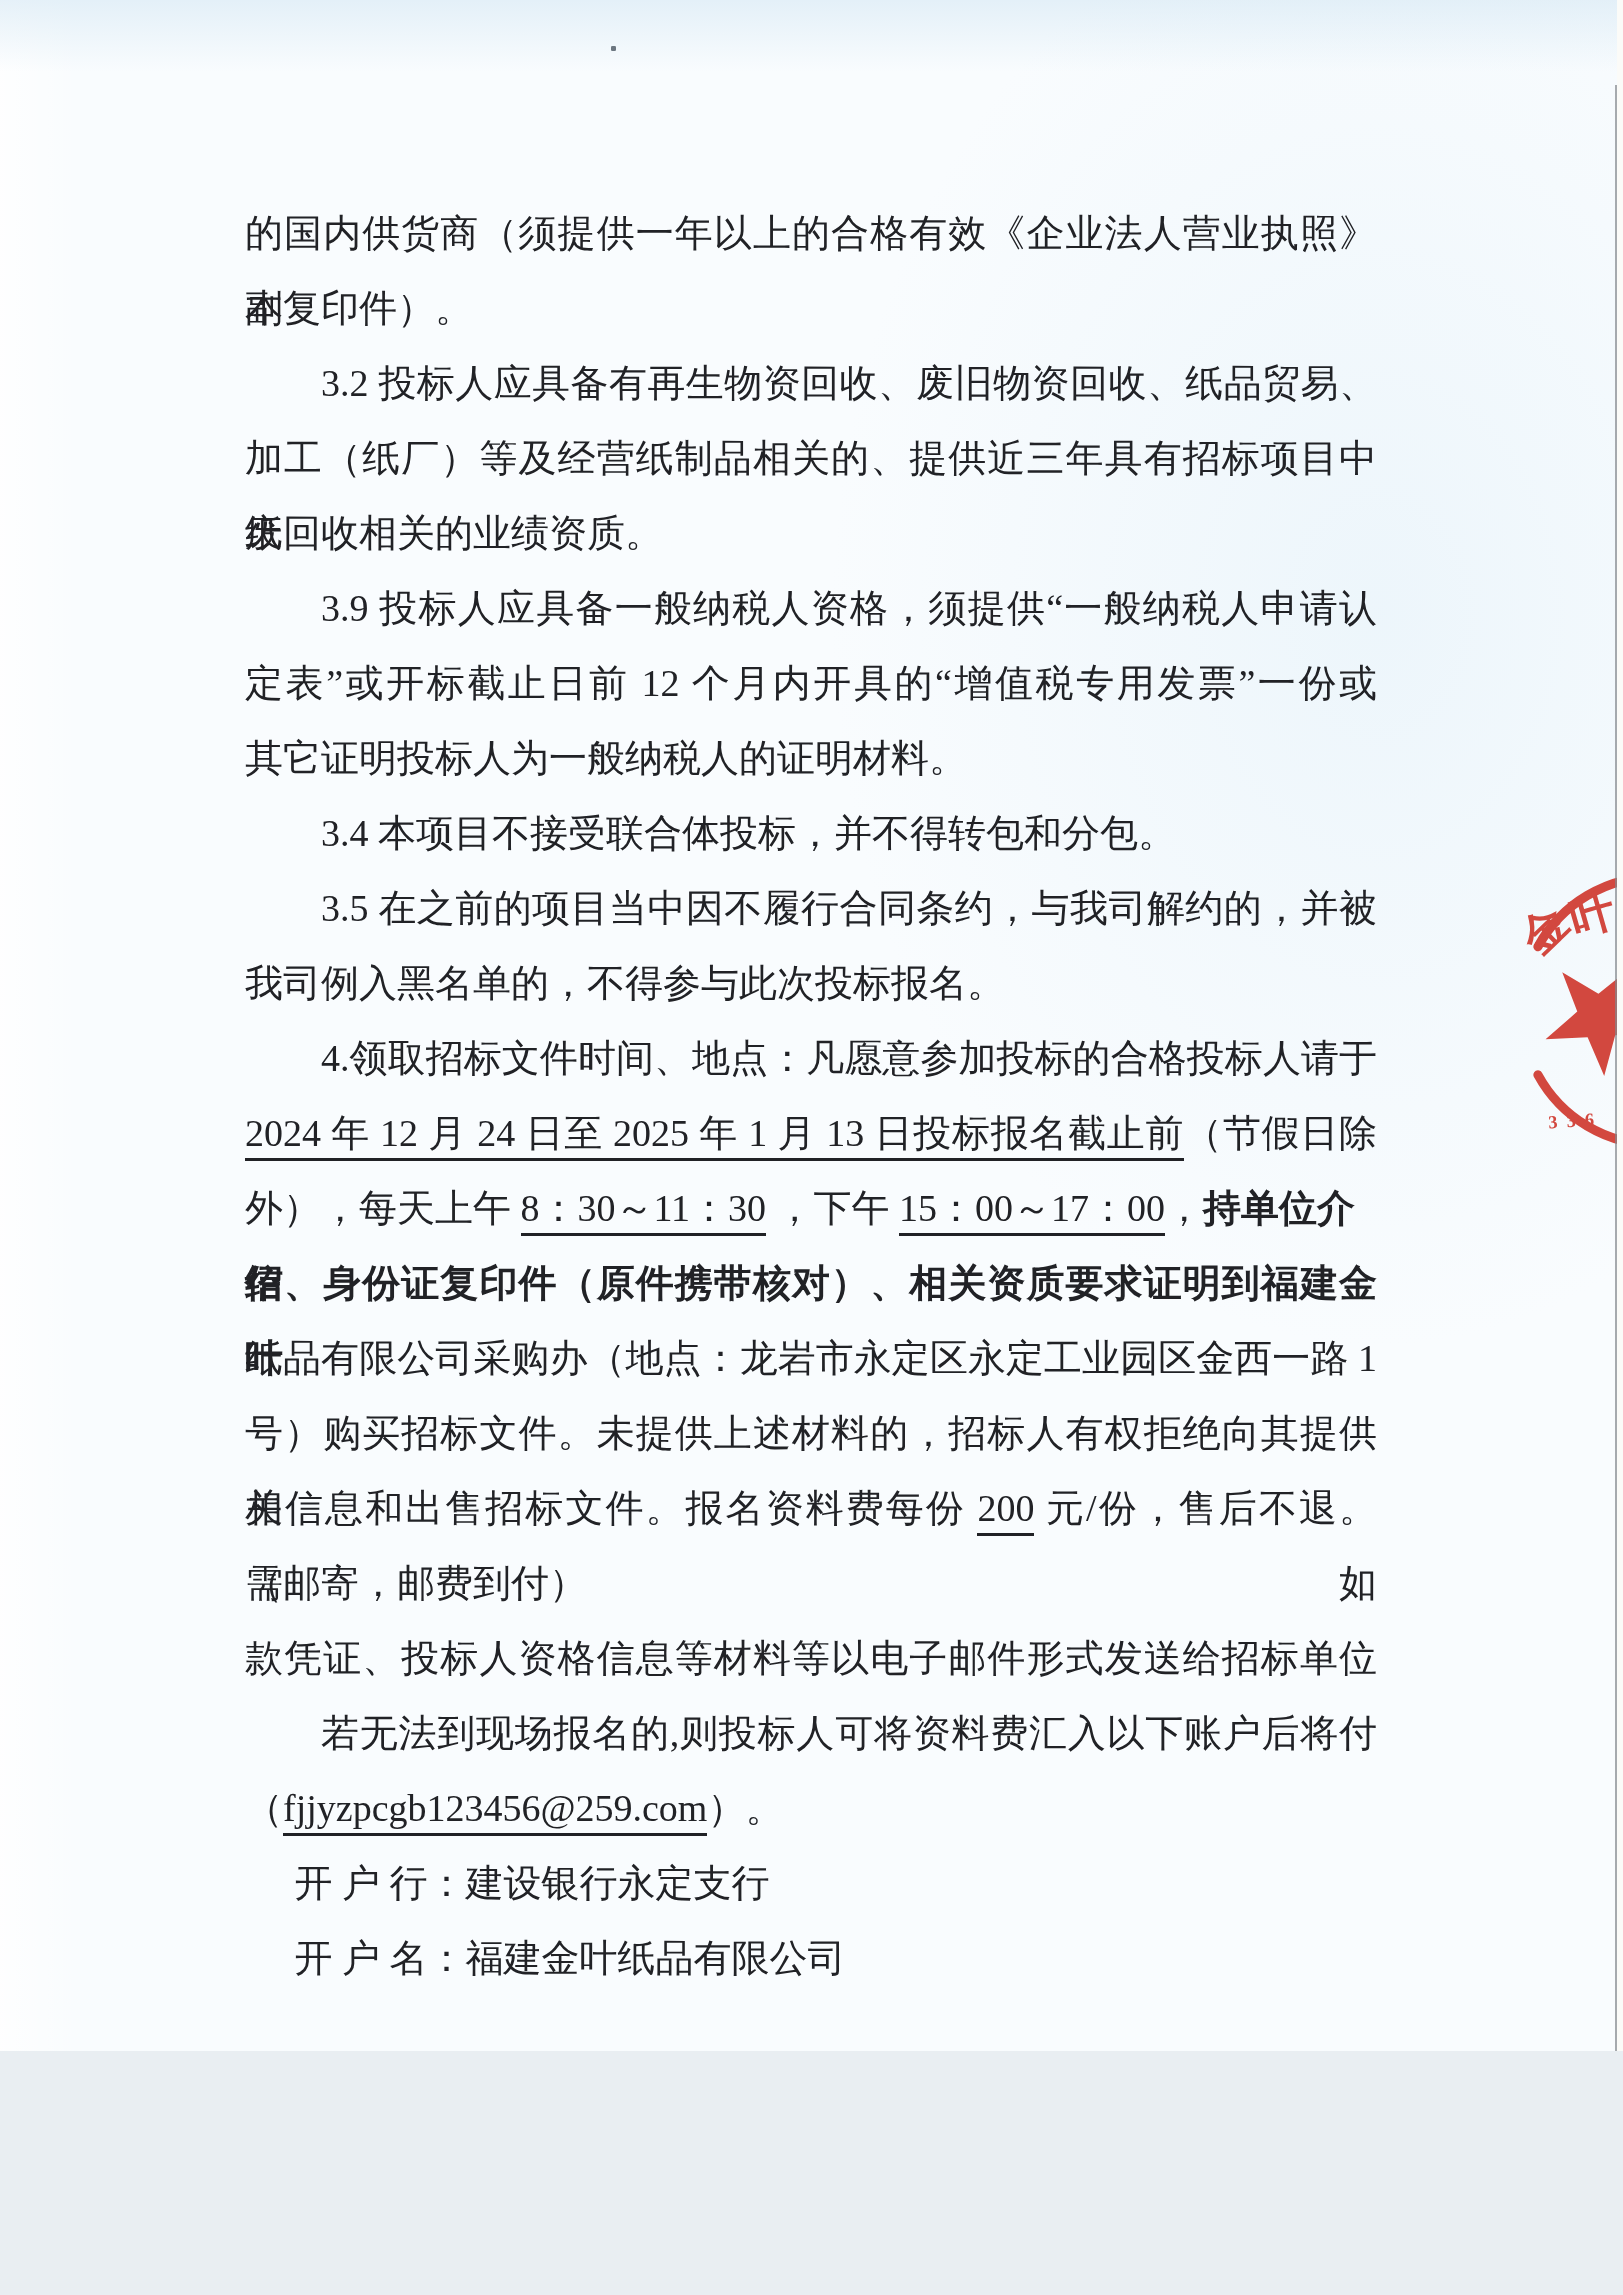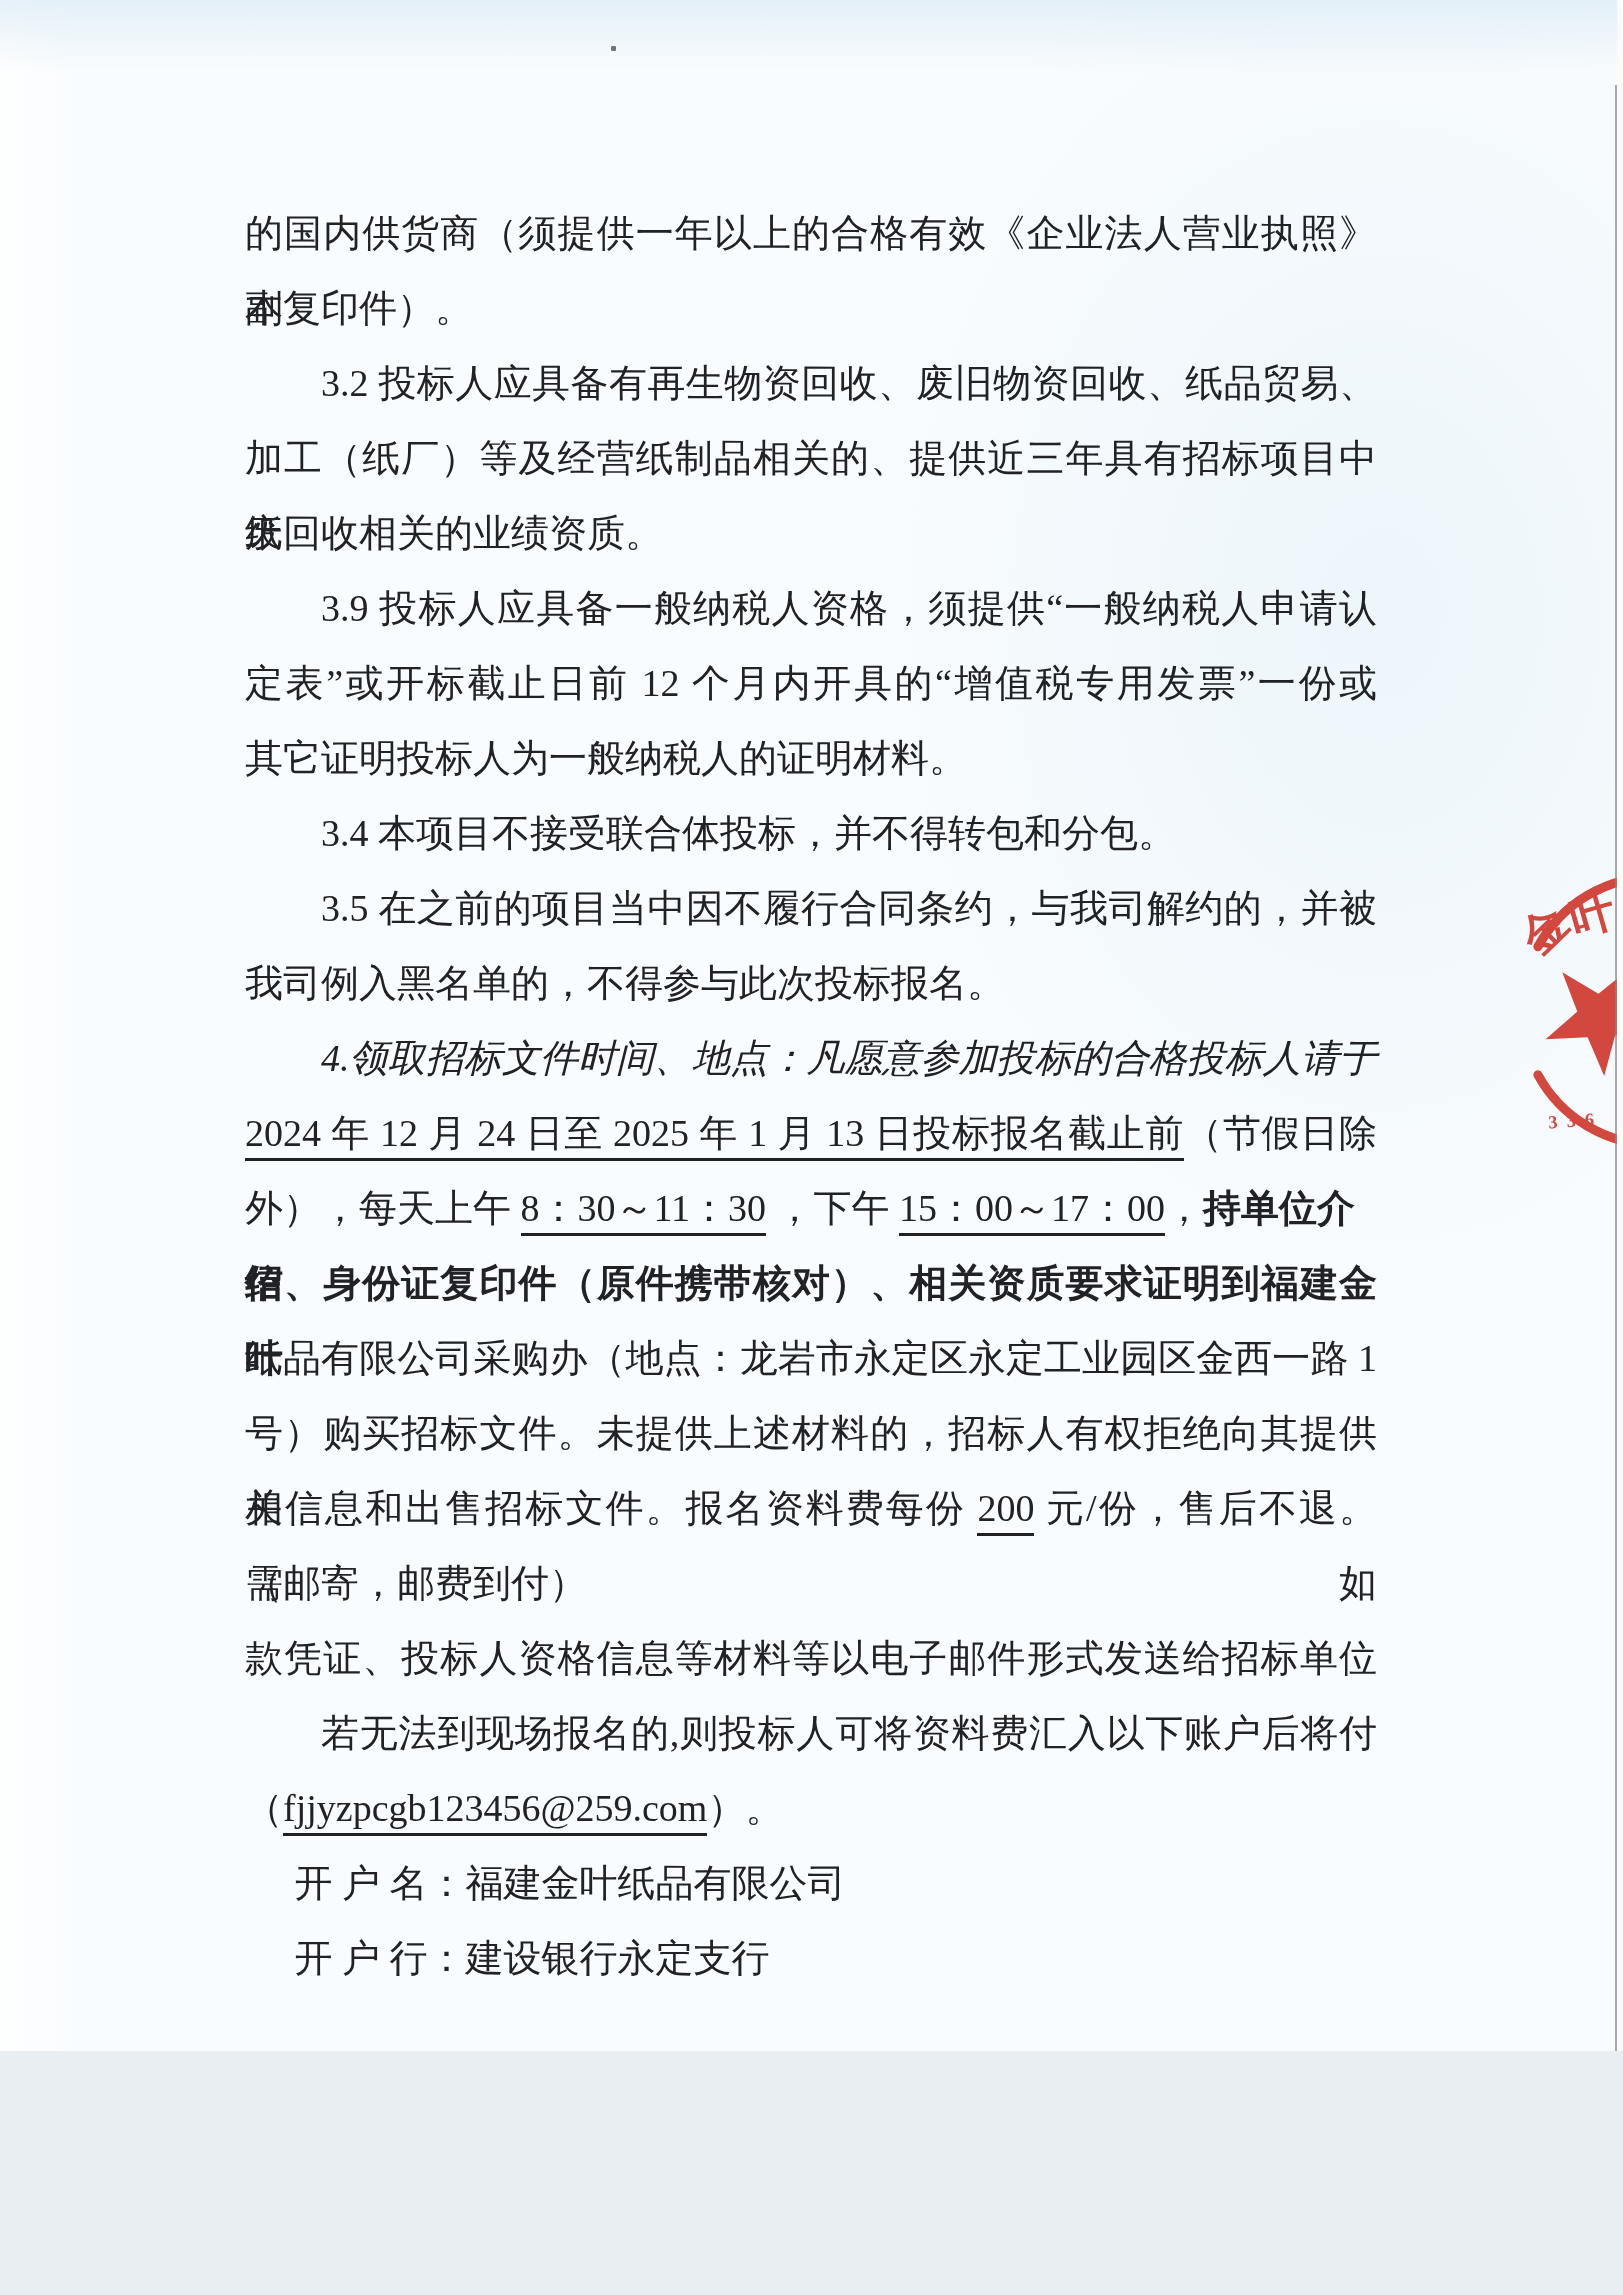--- a/index.html
+++ b/index.html
@@ -57,33 +57,33 @@
       <div class="line"><span>本复印件）。</span></div>
       <div class="line fill" style="padding-left: 2em; font-family: Liberation Serif, serif;"><span>3.2 投标人应具备有再生物资回收、废旧物资回收、纸品贸易、</span></div>
       <div class="line fill"><span>加工（纸厂）等及经营纸制品相关的、提供近三年具有招标项目中废</span></div>
       <div class="line"><span>纸回收相关的业绩资质。</span></div>
       <div class="line fill" style="padding-left: 2em;"><span>3.9 投标人应具备一般纳税人资格，须提供“一般纳税人申请认</span></div>
       <div class="line fill"><span>定表”或开标截止日前 12 个月内开具的“增值税专用发票”一份或</span></div>
       <div class="line"><span>其它证明投标人为一般纳税人的证明材料。</span></div>
       <div class="line" style="padding-left: 2em;"><span>3.4 本项目不接受联合体投标，并不得转包和分包。</span></div>
       <div class="line fill" style="padding-left: 2em;"><span>3.5 在之前的项目当中因不履行合同条约，与我司解约的，并被</span></div>
       <div class="line"><span>我司例入黑名单的，不得参与此次投标报名。</span></div>
-      <div class="line fill" style="padding-left: 2em; font-style: italic;"><span>4.领取招标文件时间、地点：凡愿意参加投标的合格投标人请于</span></div>
+      <div class="line fill" style="padding-left: 2em;"><span>4.领取招标文件时间、地点：凡愿意参加投标的合格投标人请于</span></div>
       <div class="line fill"><span class="u">2024 年 12 月 24 日至 2025 年 1 月 13 日投标报名截止前</span><span>（节假日除</span></div>
       <div class="line"><span>外），每天上午 </span><span class="u">8：30～11：30</span><span> ，下午 </span><span class="u">15：00～17：00</span><span>，</span><span class="b">持单位介绍</span></div>
       <div class="line fill"><span class="b">信、身份证复印件（原件携带核对）、相关资质要求证明到福建金叶</span></div>
       <div class="line fill"><span>纸品有限公司采购办（地点：龙岩市永定区永定工业园区金西一路 1</span></div>
       <div class="line fill"><span>号）购买招标文件。未提供上述材料的，招标人有权拒绝向其提供相</span></div>
       <div class="line fill"><span>关信息和出售招标文件。报名资料费每份 </span><span class="u">200</span><span> 元/份，售后不退。（如</span></div>
       <div class="line"><span>需邮寄，邮费到付）</span></div>
       <div class="line fill"><span>款凭证、投标人资格信息等材料等以电子邮件形式发送给招标单位</span></div>
       <div class="line fill" style="padding-left: 2em;"><span>若无法到现场报名的,则投标人可将资料费汇入以下账户后将付</span></div>
       <div class="line"><span>（</span><span class="u">fjjyzpcgb123456@259.com</span><span>）。</span></div>
+      <div class="line" style="padding-left: 1.3em;"><span>开 户 行：建设银行永定支行</span></div>
       <div class="line" style="padding-left: 1.3em;"><span>开 户 名：福建金叶纸品有限公司</span></div>
-      <div class="line" style="padding-left: 1.3em;"><span>开 户 行：建设银行永定支行</span></div>
     </div>
 
   <div class="speck"></div>
 
   <svg class="stamp" viewBox="0 0 240 500" xmlns="http://www.w3.org/2000/svg">
     <g style="fill:none;stroke:var(--stamp-red);stroke-width:14;stroke-linecap:round;">
       <path d="M 110 157 A 205 205 0 0 1 290 50"></path>
       <path d="M 110 353 A 205 205 0 0 0 290 460"></path>
     </g>
     <text transform="translate(136,148) rotate(-44)" text-anchor="middle" font-size="68" font-weight="bold" style="fill:var(--stamp-red);">金</text>

